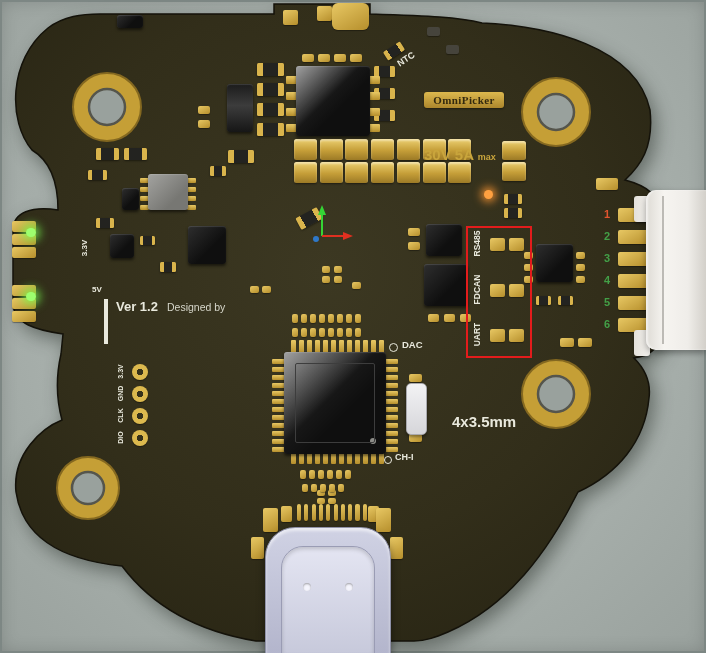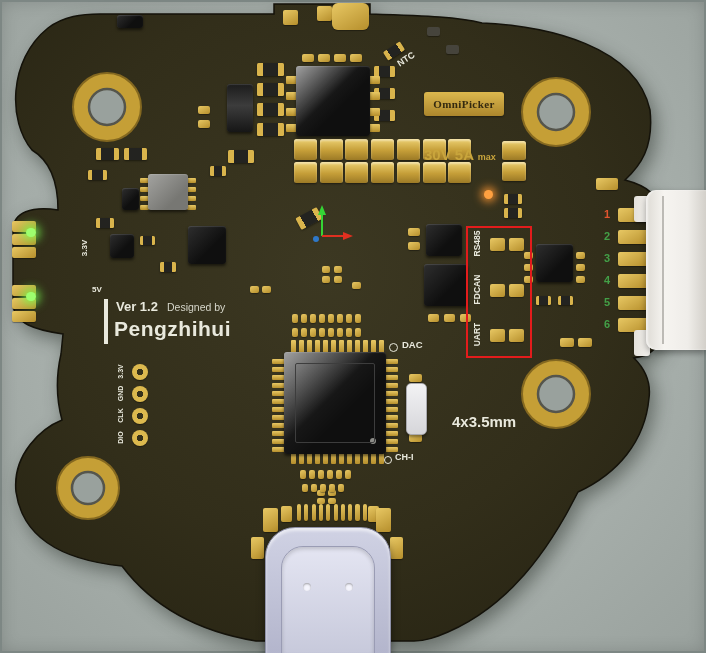--- a/index.html
+++ b/index.html
@@ -348,33 +348,32 @@
     </div>
 
     <div class="usb-shell" style="left:265px;top:527px;width:124px;height:126px;"></div>
     <div class="usb-inner" style="left:281px;top:546px;width:92px;height:107px;"></div>
     <div class="usb-dot" style="left:303px;top:583px;"></div>
     <div class="usb-dot" style="left:345px;top:583px;"></div>
   </div>
 
   <div class="silk" style="left:397px;top:55px;font-size:9px;transform:rotate(-33deg);">NTC</div>
 
-  <div class="badge" style="left:424px;top:92px;width:80px;height:24px;">OmniPicker</div>
+  <div class="badge" style="left:424px;top:92px;width:80px;height:16px;">OmniPicker</div>
   <div class="silk gold-text" style="left:424px;top:110px;font-size:15px;">
     <span>30V 5A</span>
     <span style="font-size:9px;">max</span>
   </div>
 
   <div class="silk rot90" style="left:71px;top:243px;width:30px;height:10px;font-size:8px;">3.3V</div>
   <div class="silk" style="left:92px;top:286px;font-size:8px;">5V</div>
 
   <div class="white-bar" style="left:104px;top:299px;width:4px;height:45px;"></div>
   <div class="silk" style="left:116px;top:300px;font-size:13px;">Ver 1.2</div>
   <div class="silk" style="left:167px;top:302px;font-size:10.5px;font-weight:normal;color:#d6d6ca;">Designed by</div>
-  <div class="silk" style="left:114px;top:318px;font-size:21px;letter-spacing:.5px;">Pengzhihui</div>
 
   <div class="silk rot90" style="left:456px;top:238px;width:44px;height:11px;font-size:8.5px;">RS485</div>
   <div class="silk rot90" style="left:456px;top:284px;width:44px;height:11px;font-size:8.5px;">FDCAN</div>
   <div class="silk rot90" style="left:456px;top:329px;width:44px;height:11px;font-size:8.5px;">UART</div>
 
   <div class="silk rot90" style="left:108px;top:367px;width:26px;height:9px;font-size:7px;">3.3V</div>
   <div class="silk rot90" style="left:108px;top:389px;width:26px;height:9px;font-size:7px;">GND</div>
   <div class="silk rot90" style="left:108px;top:411px;width:26px;height:9px;font-size:7px;">CLK</div>
   <div class="silk rot90" style="left:108px;top:433px;width:26px;height:9px;font-size:7px;">DIO</div>
 

